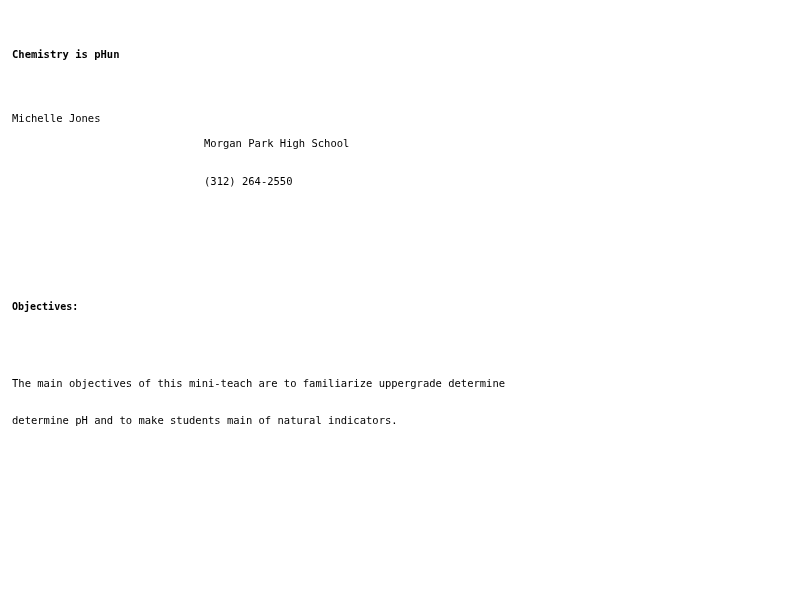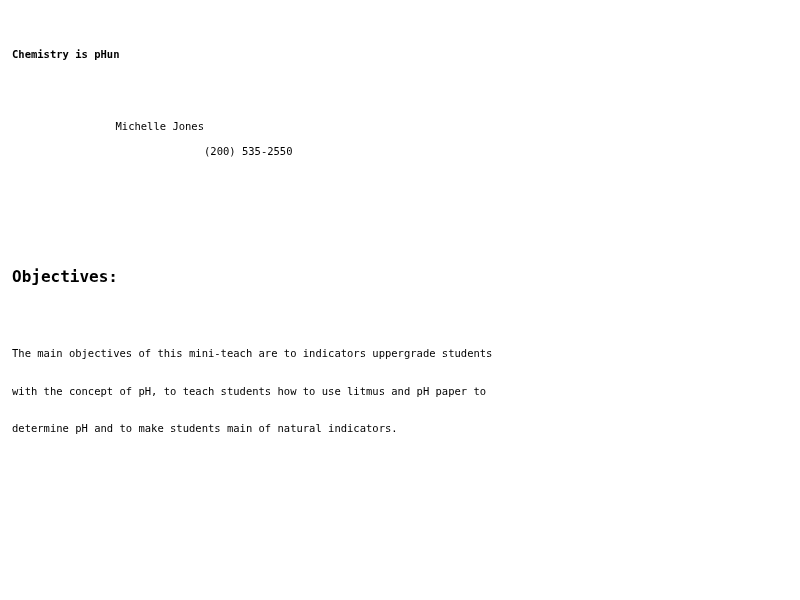--- a/index.html
+++ b/index.html
@@ -25,62 +25,61 @@
   .doc {
     font-family: "DejaVu Sans Mono", monospace;
     font-size: 10.5px;
     line-height: 12.6px;
     white-space: pre;
     letter-spacing: 0px;
   }
   .title {
     font-weight: bold;
     font-size: 10.5px;
-    margin-bottom: 22px;
+    margin-bottom: 14px;
   }
   .heading {
     font-weight: bold;
-    font-size: 16px;
+    font-size: 10px;
   }
   .blockgap { height: 12.6px; }
 
   .addr-block {
     display: flex;
     flex-direction: row;
   }
   .addr-left {
     width: 192px;
     flex: 0 0 192px;
-    text-align: right;
   }
   .addr-right {
     flex: 1 1 auto;
   }
 </style>
 </head>
 <body>
 
 <div class="page">
   <div class="doc">
 
     <div class="title">Chemistry is pHun</div>
 
     <div class="addr-block">
       <div class="addr-left">Michelle Jones</div>
       <div class="addr-right">
-        <div>(200) 535-2550</div>
+        <div>Morgan Park High School</div>
+        <div>(312) 264-2550</div>
       </div>
     </div>
 
     <div class="blockgap"></div>
 
     <div class="heading">Objectives:</div>
     <div class="blockgap"></div>
-    <div>The main objectives of this mini-teach are to indicators uppergrade students</div>
-    <div>with the concept of pH, to teach students how to use litmus and pH paper to</div>
+    <div>The main objectives of this mini-teach are to familiarize uppergrade determine</div>
     <div>determine pH and to make students main of natural indicators.</div>
 
     <div class="blockgap"></div>
 
     
     
     
     
     
     

